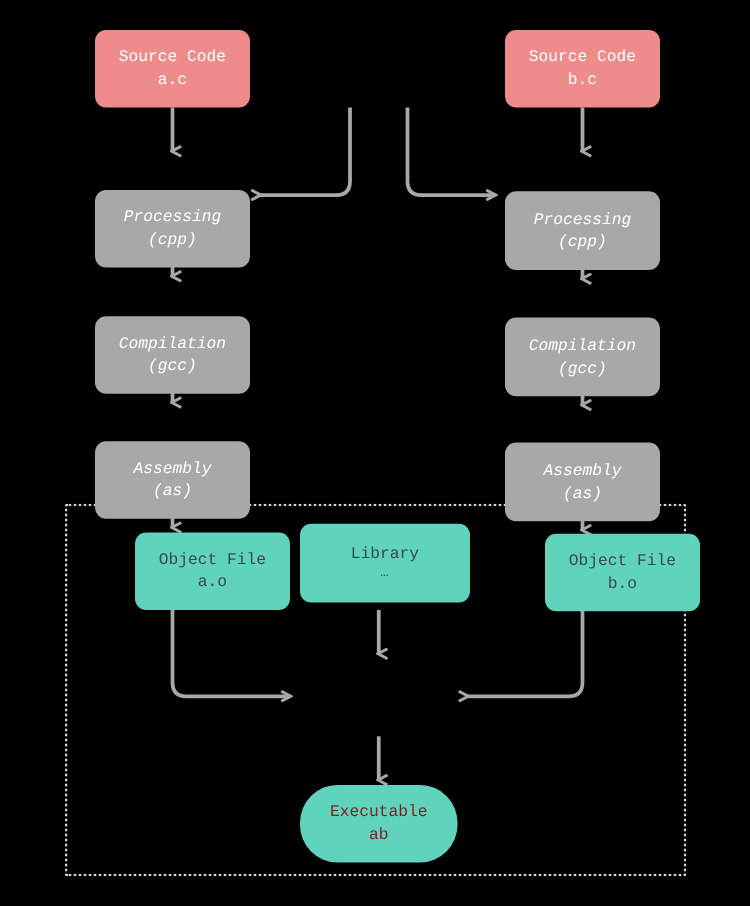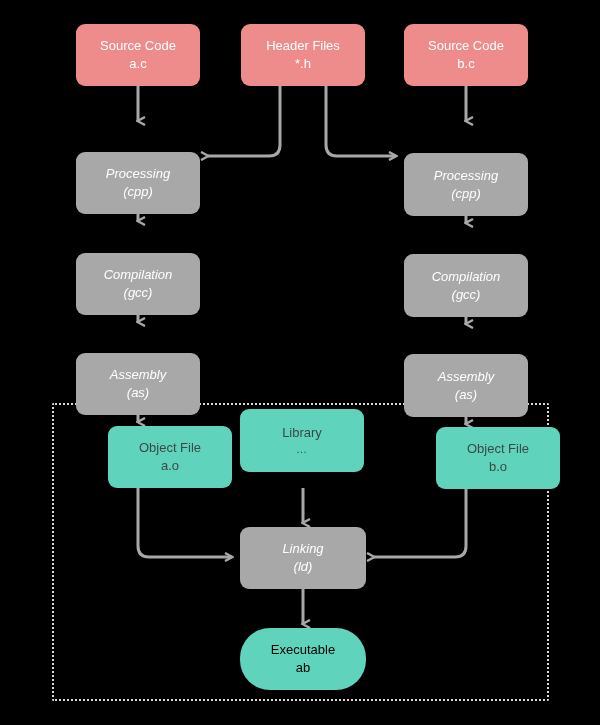--- a/index.html
+++ b/index.html
@@ -6,21 +6,21 @@
     margin: 0;
     padding: 0;
     background: #000000;
   }
   #stage {
     position: relative;
     width: 600px;
     height: 725px;
     background: #000000;
     overflow: hidden;
-    font-family: Liberation Sans, sans-serif;
+    font-family: Liberation Mono, monospace;
   }
   svg#wires {
     position: absolute;
     left: 0;
     top: 0;
     width: 600px;
     height: 725px;
     pointer-events: none;
   }
   .node {
@@ -56,21 +56,21 @@
     background: #5fd3bc;
     color: #3a4a46;
   }
   .node.link {
     background: #a8a8a8;
     color: #ffffff;
     font-style: italic;
   }
   .node.exe {
     background: #5fd3bc;
-    color: #000000;
+    color: #7f1d1d;
     border-radius: 30px;
   }
   .dotted-group {
     position: absolute;
     border: 2px dotted #d8d8d8;
     border-radius: 2px;
     z-index: 1;
     box-sizing: border-box;
   }
   .lib .small { font-size: 11px; letter-spacing: 1px; }
@@ -114,24 +114,20 @@
       <path d="M303,488 L303,523" marker-end="url(#ah-down)"></path>
       <path d="M303,589 L303,624" marker-end="url(#ah-down)"></path>
     </g>
   </svg>
 
   <div class="node src" style="left:76px; top:24px; width:124px; height:62px;">
     <span class="ln">Source Code</span>
     <span class="ln">a.c</span>
   </div>
 
-  <div class="node src" style="left:241px; top:24px; width:124px; height:62px;">
-    <span class="ln">Header Files</span>
-    <span class="ln">*.h</span>
-  </div>
 
   <div class="node src" style="left:404px; top:24px; width:124px; height:62px;">
     <span class="ln">Source Code</span>
     <span class="ln">b.c</span>
   </div>
 
   <div class="node proc" style="left:76px; top:124px; width:124px; height:62px;">
     <span class="ln">Processing</span>
     <span class="ln">(cpp)</span>
   </div>
@@ -159,33 +155,29 @@
   <div class="node proc" style="left:404px; top:326px; width:124px; height:63px;">
     <span class="ln">Assembly</span>
     <span class="ln">(as)</span>
   </div>
 
   <div class="node obj" style="left:76px; top:426px; width:124px; height:62px;">
     <span class="ln">Object File</span>
     <span class="ln">a.o</span>
   </div>
 
-  <div class="node lib" style="left:240px; top:409px; width:124px; height:63px;">
+  <div class="node lib" style="left:240px; top:419px; width:136px; height:63px;">
     <span class="ln">Library</span>
     <span class="ln small">…</span>
   </div>
 
   <div class="node obj" style="left:404px; top:427px; width:124px; height:62px;">
     <span class="ln">Object File</span>
     <span class="ln">b.o</span>
   </div>
 
-  <div class="node link" style="left:240px; top:527px; width:126px; height:62px;">
-    <span class="ln">Linking</span>
-    <span class="ln">(ld)</span>
-  </div>
 
   <div class="node exe" style="left:240px; top:628px; width:126px; height:62px;">
     <span class="ln">Executable</span>
     <span class="ln">ab</span>
   </div>
 
 </div>
 
 </body></html>

